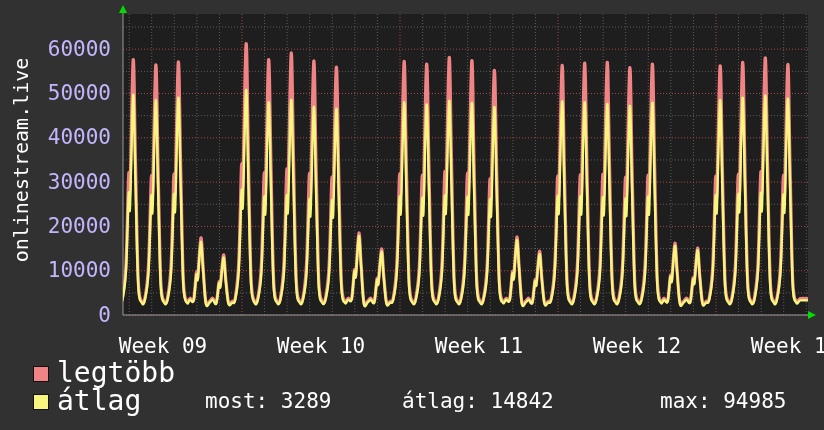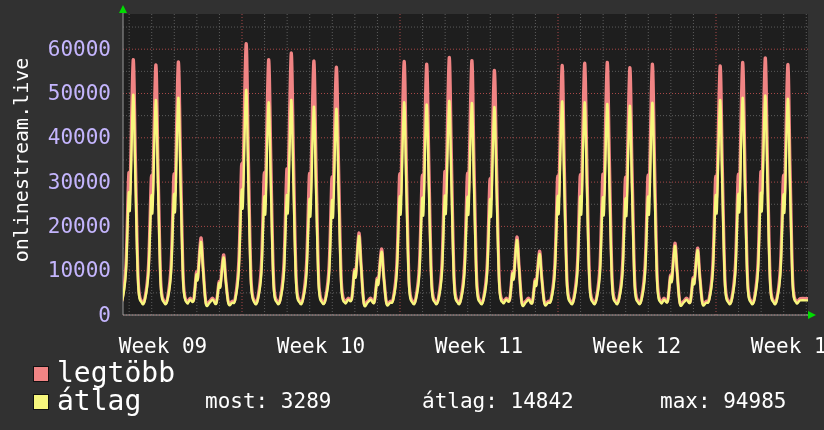--- a/index.html
+++ b/index.html
@@ -120,15 +120,15 @@
       <div class="xlabel" style="left: 795px;">Week 13</div>
     </div>
 
   <div class="legend-swatch" style="top: 366px; background: rgb(240, 132, 132);"></div>
   <div class="legend-label" style="top:362px">legtöbb</div>
 
   <div class="legend-swatch" style="top: 394px; background: rgb(247, 247, 125);"></div>
   <div class="legend-label" style="top:390px">átlag</div>
 
   <div class="stat" style="left:205px">most: 3289</div>
-  <div class="stat" style="left:422px">átlag: 14842</div>
+  <div class="stat" style="left:402px">átlag: 14842</div>
   <div class="stat" style="left:660px">max: 94985</div>
 </div>
 
 </body></html>

